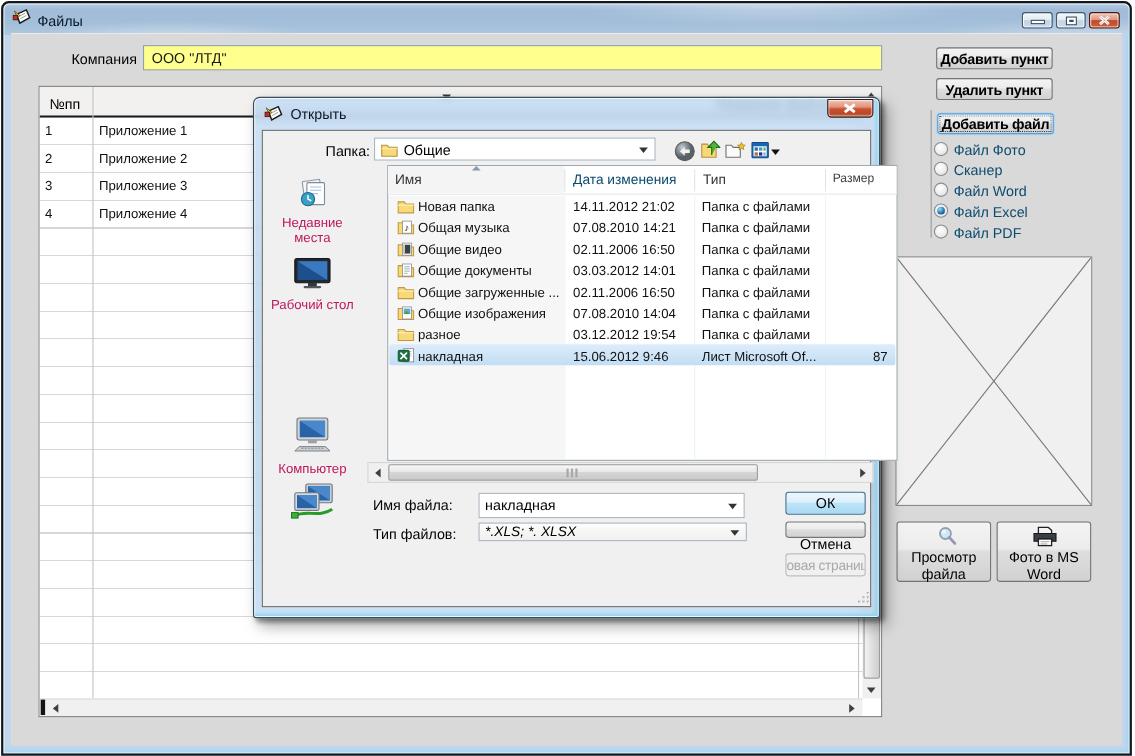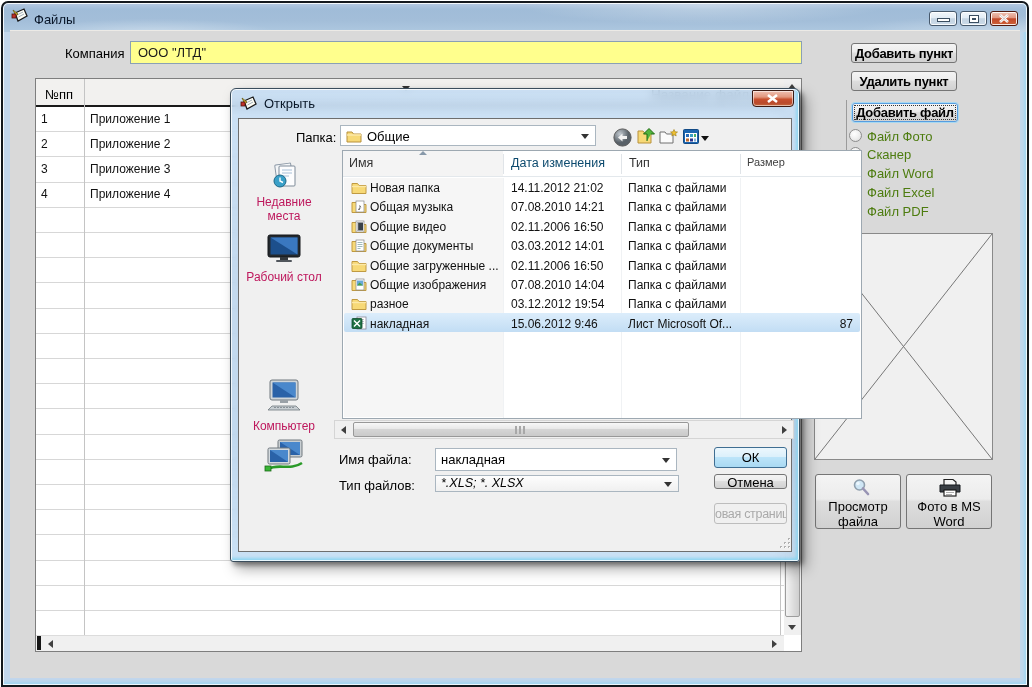--- a/index.html
+++ b/index.html
@@ -61,21 +61,21 @@
   .btn { position:absolute; background:linear-gradient(#f4f4f4 0%, #ececec 45%, #dedede 50%, #d1d1d1 100%);
      border:1px solid #757575; border-radius:3px; text-align:center; color:#000; }
   .btn.bold { font-weight:bold; letter-spacing:-0.3px; }
 
   #vline { left:836px; top:70px; width:1px; height:116px; background:#9b9b9b; }
 
   .radio { position:absolute; width:13px; height:13px; border-radius:50%;
      background:radial-gradient(circle at 40% 35%, #fff 0%, #ededed 55%, #d4d4d4 100%); border:1px solid #8d8d8d; }
   .radio.sel::after { content:""; position:absolute; left:2px; top:2px; width:7px; height:7px; border-radius:50%;
      background:radial-gradient(circle at 35% 30%, #9ddcf9 0%, #1b70a8 60%, #0b4a79 100%); }
-  .rlab { position:absolute; font-size:13px; color:#4d7c0f; }
+  .rlab { position:absolute; font-size:13px; color:#0c4a6e; }
 
   #phbox { left:804px; top:203px; width:179px; height:227px; background:#f0f0f0; border:1px solid #898989; }
 
   .bigbtn { font-size:13px; }
 
   
   #dlg { position:absolute; left:230px; top:88px; width:570px; height:474px;
      border-radius:6px 6px 3px 3px;
      border:1px solid #3a4d5c;
      background:linear-gradient(rgba(190,217,243,.78) 0%, rgba(168,200,230,.68) 40%, rgba(165,199,230,.68) 75%, rgba(185,215,241,.76) 100%);
@@ -86,21 +86,21 @@
   #dlg-close { position:absolute; left:521px; top:1px; width:42px; height:17px;
      border:1px solid #3c1a12; border-radius:1px 1px 4px 4px;
      background:linear-gradient(#efc0b2 0%, #e2977e 40%, #c8502e 55%, #b94a2c 80%, #c86a3c 100%);
      box-shadow:inset 0 0 0 1px rgba(255,255,255,.55); color:#fff; }
   #dlg-client { position:absolute; left:7px; top:29px; width:554px; height:434px; background:#f0f0f0;
      border:1px solid #6e6e6e; }
 
   
   .dc { position:absolute; }
   #combo-folder { left:101px; top:6px; width:256px; height:21px; background:#fff; border:1px solid #aab6c0; }
-  #lv { left:103px; top:31px; width:520px; height:269px; background:#fff; border:1px solid #9da8b1; }
+  #lv { left:113px; top:31px; width:464px; height:269px; background:#fff; border:1px solid #9da8b1; }
   #lv-head { position:absolute; left:0; top:0; right:0; height:26px; background:#fff; border-bottom:1px solid #e3e8ec; }
   .lvsep { position:absolute; top:3px; height:20px; width:1px; background:#e0e4e8; }
   .lvcol { position:absolute; top:0; bottom:0; width:1px; background:#f0f2f4; }
   .lvrow { position:absolute; left:0; right:0; height:19.4px; font-size:12px; color:#111; }
   .fico { position:absolute; left:8px; top:2px; }
   .lvtxt { position:absolute; left:27px; top:3px; }
   .lvdate { position:absolute; left:168px; top:3px; }
   .lvtype { position:absolute; left:285px; top:3px; }
   #lv-sel { position:absolute; left:1px; right:1px; top:161.5px; height:19.4px;
      background:linear-gradient(#dcedfb,#c2ddf4); border-radius:2px; }
@@ -110,21 +110,21 @@
 
   .sideitem { position:absolute; width:90px; text-align:center; font-size:12px; color:#be185d; left:0px; }
 
   .combo { background:#fff; border:1px solid #aab6c0; }
   .cbarrow { position:absolute; right:6px; top:50%; margin-top:-2px; width:0; height:0;
      border-left:4px solid transparent; border-right:4px solid transparent; border-top:5px solid #333; }
 
   #btn-ok { left:475px; top:328px; width:73px; height:21px;
      background:linear-gradient(#ecf7fd 0%, #dcf0fb 45%, #bce4f9 50%, #a9d9f2 100%);
      border:1px solid #3f6e92; border-radius:3px; text-align:center; padding-top:2px; }
-  #btn-cancel { left:475px; top:355px; width:73px; height:15px; padding-top:0; }
+  #btn-cancel { left:475px; top:355px; width:73px; height:15px; padding-top:12px; }
   #btn-dis { position:absolute; left:475px; top:384px; width:73px; height:21px; border:1px solid #bdbdbd; border-radius:3px;
      color:#a9a9a9; text-align:center; padding-top:2px; overflow:hidden; background:#f0f0f0; white-space:nowrap; }
 
   
   .ghtext { position:absolute; top:8px; font-size:13.5px; color:#111; }
   .tri-l { width:0; height:0; border-top:4px solid transparent; border-bottom:4px solid transparent; border-right:5px solid #404040; }
   .tri-r { width:0; height:0; border-top:4px solid transparent; border-bottom:4px solid transparent; border-left:5px solid #404040; }
   .tri-u { width:0; height:0; border-left:4px solid transparent; border-right:4px solid transparent; border-bottom:5px solid #404040; }
   .tri-d { width:0; height:0; border-left:4px solid transparent; border-right:4px solid transparent; border-top:5px solid #404040; }
 </style>

